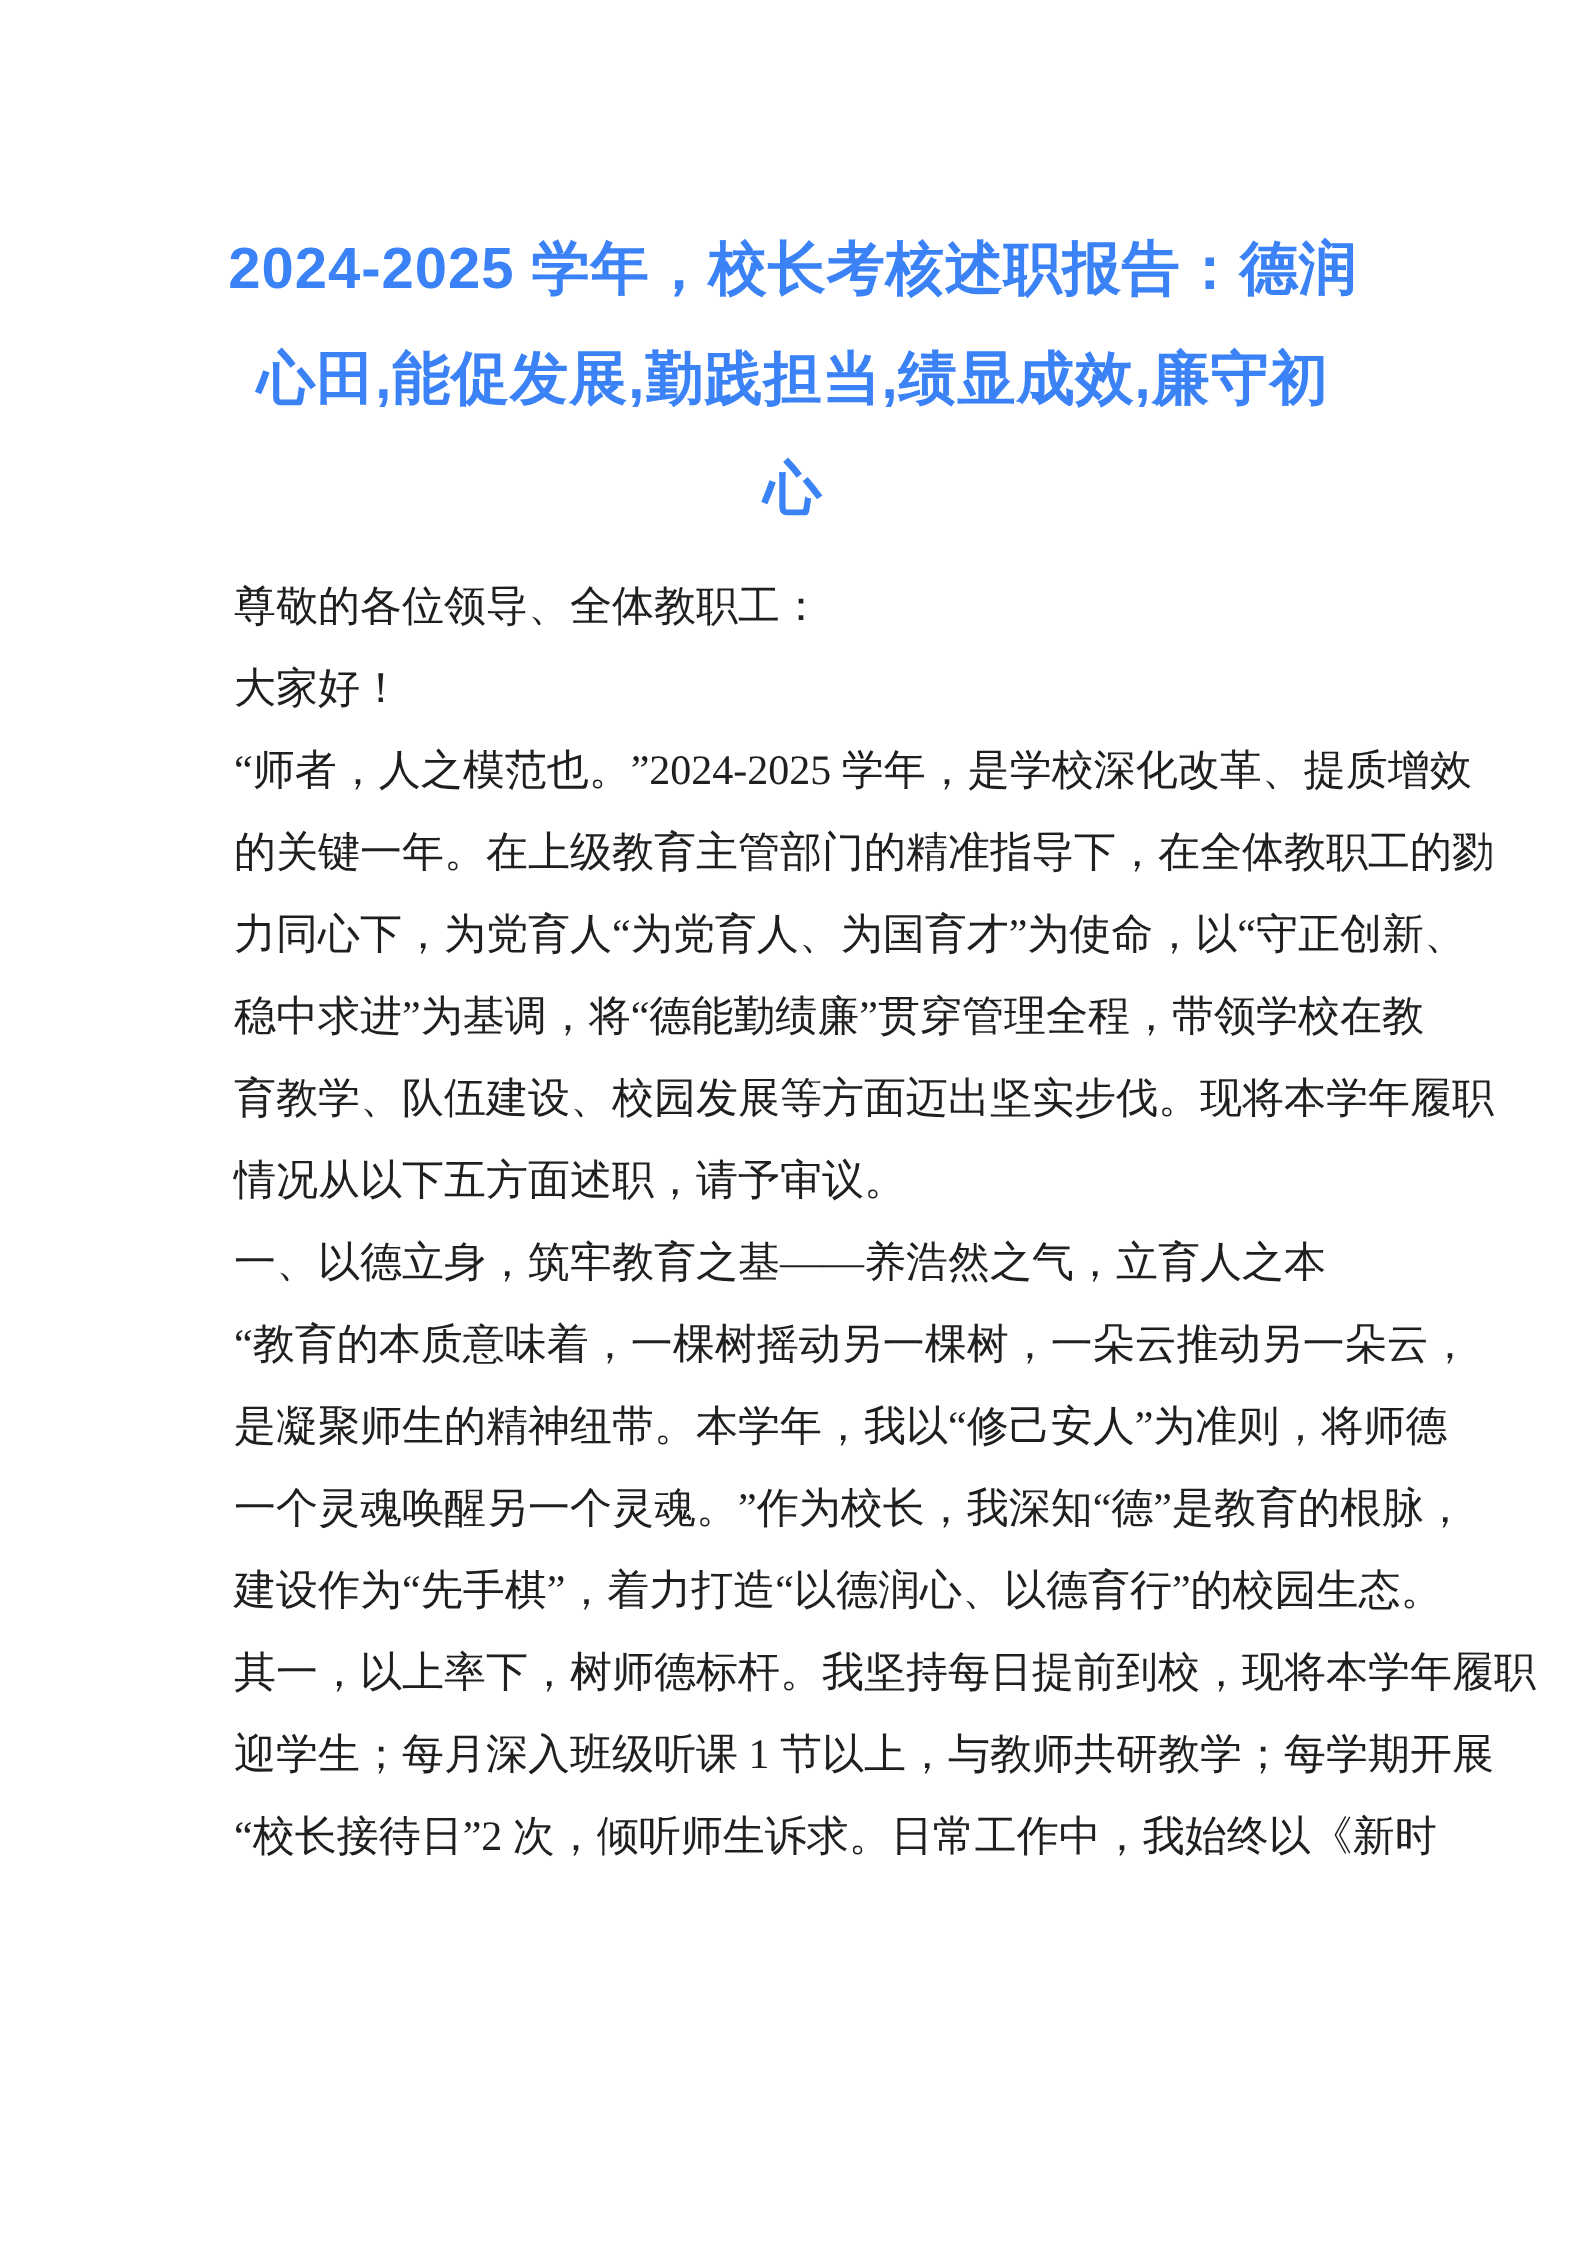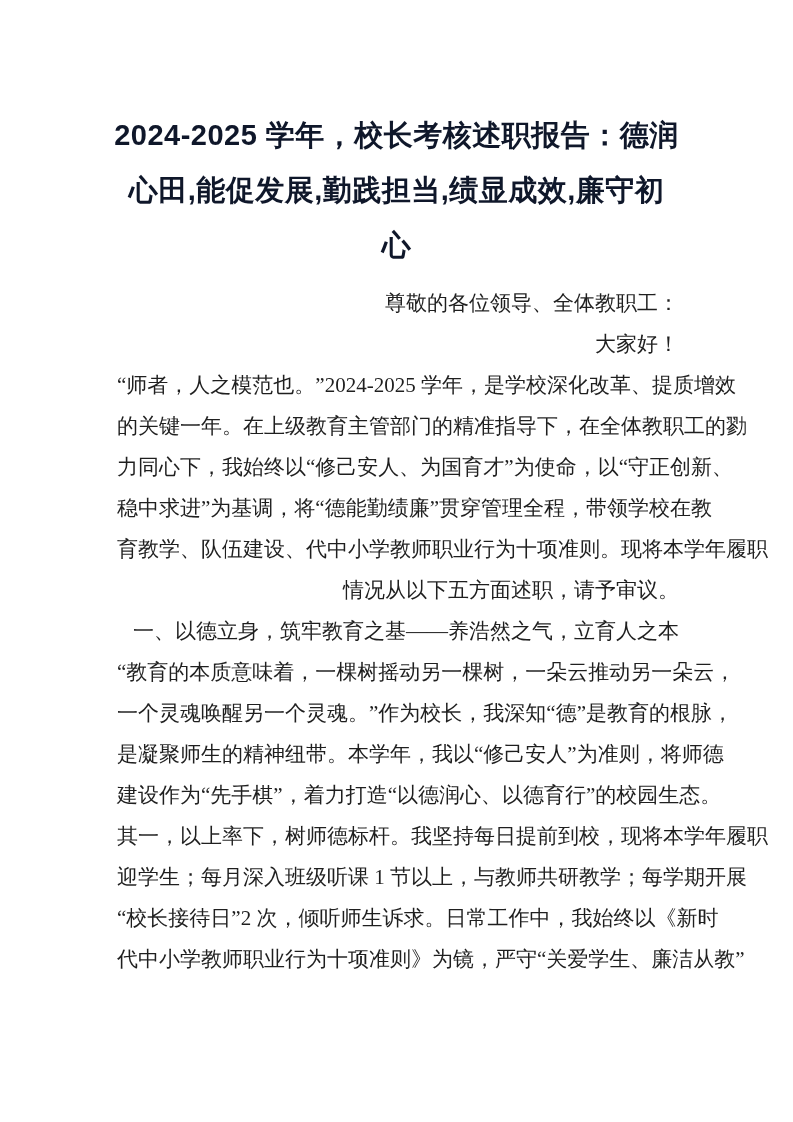--- a/index.html
+++ b/index.html
@@ -15,30 +15,29 @@
     overflow: hidden;
     margin: 0 auto;
   }
   .doc-title {
     margin: 108px 60px 0 60px;
     text-align: center;
     font-family: "Liberation Sans", sans-serif;
     font-weight: 700;
     font-size: 29px;
     line-height: 55px;
-    color: #0f172a;
+    color: #3b82f6;
     letter-spacing: 0.5px;
   }
   .doc-body {
     margin: 10px 114px 0 117px;
     font-family: "Liberation Serif", serif;
     font-size: 21px;
     line-height: 41px;
     color: #1f1f1f;
-    text-align: right;
   }
   .para {
     margin: 0;
   }
   .para.heading {
     font-weight: 400; 
   }
   .line {
     white-space: nowrap;
   }
@@ -55,32 +54,31 @@
   <div class="doc-body">
       <div class="para body">
         <div class="line">尊敬的各位领导、全体教职工：</div>
       </div>
       <div class="para body">
         <div class="line">大家好！</div>
       </div>
       <div class="para body">
         <div class="line">“师者，人之模范也。”2024-2025 学年，是学校深化改革、提质增效</div>
         <div class="line">的关键一年。在上级教育主管部门的精准指导下，在全体教职工的勠</div>
-        <div class="line">力同心下，我始终以“修己安人、为国育才”为使命，以“守正创新、</div>
+        <div class="line">力同心下，为党育人“为党育人、为国育才”为使命，以“守正创新、</div>
         <div class="line">稳中求进”为基调，将“德能勤绩廉”贯穿管理全程，带领学校在教</div>
-        <div class="line">育教学、队伍建设、代中小学教师职业行为十项准则。现将本学年履职</div>
+        <div class="line">育教学、队伍建设、校园发展等方面迈出坚实步伐。现将本学年履职</div>
         <div class="line">情况从以下五方面述职，请予审议。</div>
       </div>
       <div class="para heading">
         <div class="line">一、以德立身，筑牢教育之基——养浩然之气，立育人之本</div>
       </div>
       <div class="para body">
         <div class="line">“教育的本质意味着，一棵树摇动另一棵树，一朵云推动另一朵云，</div>
+        <div class="line">是凝聚师生的精神纽带。本学年，我以“修己安人”为准则，将师德</div>
         <div class="line">一个灵魂唤醒另一个灵魂。”作为校长，我深知“德”是教育的根脉，</div>
-        <div class="line">是凝聚师生的精神纽带。本学年，我以“修己安人”为准则，将师德</div>
         <div class="line">建设作为“先手棋”，着力打造“以德润心、以德育行”的校园生态。</div>
         <div class="line">其一，以上率下，树师德标杆。我坚持每日提前到校，现将本学年履职</div>
         <div class="line">迎学生；每月深入班级听课 1 节以上，与教师共研教学；每学期开展</div>
         <div class="line">“校长接待日”2 次，倾听师生诉求。日常工作中，我始终以《新时</div>
-        <div class="line">代中小学教师职业行为十项准则》为镜，严守“关爱学生、廉洁从教”</div>
       </div>
     </div>
 </div>
 
 </body></html>

